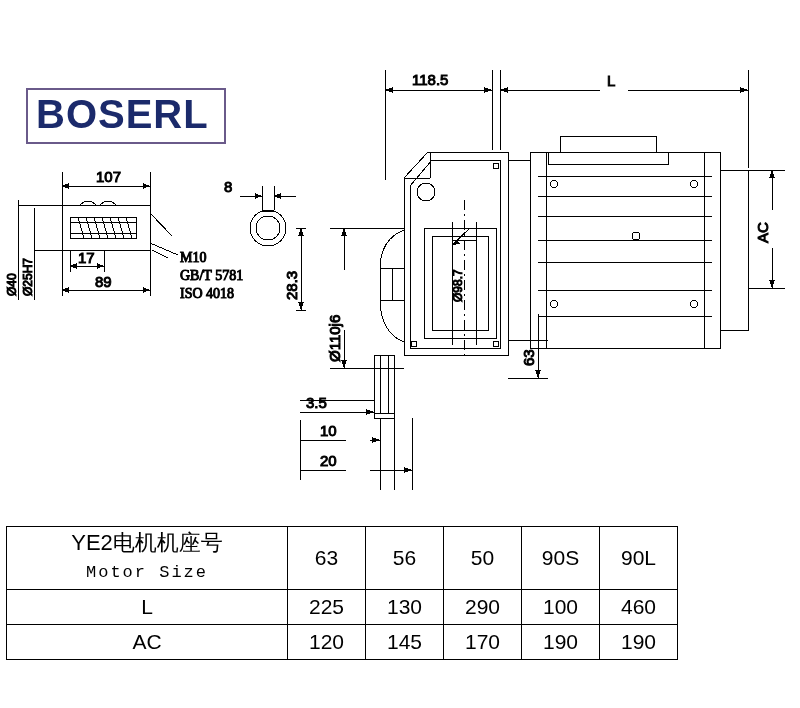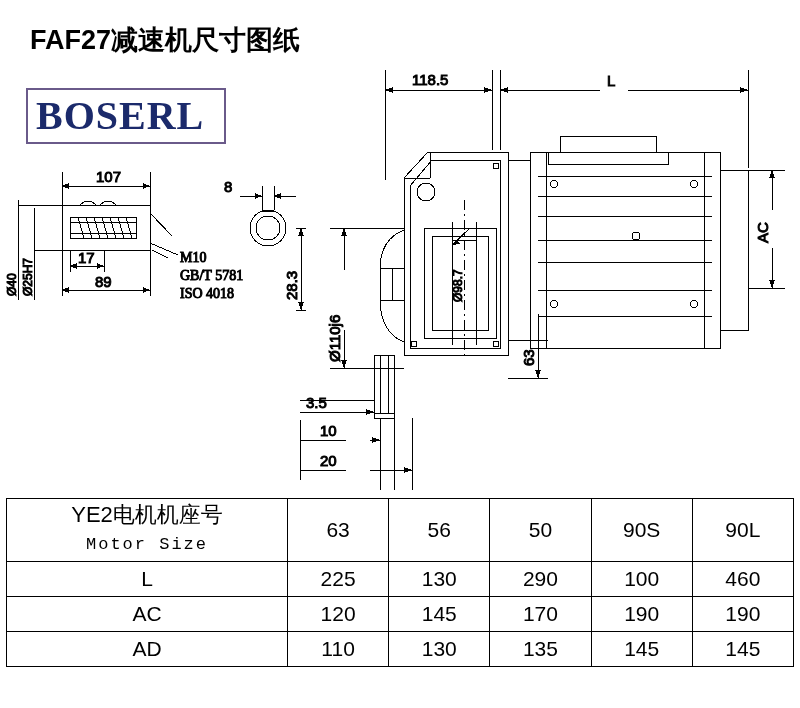--- a/index.html
+++ b/index.html
@@ -38,39 +38,39 @@
     width: 200px;
     height: 56px;
     border: 2px solid #6a5a8a;
     box-sizing: border-box;
     background: #ffffff;
   }
   .logo-text {
     position: absolute;
     left: 8px;
     top: 2px;
-    font-family: Liberation Serif, serif;
+    font-family: Liberation Sans, sans-serif;
     font-size: 40px;
     font-weight: bold;
     color: #1b2a6b;
     letter-spacing: 1px;
     white-space: nowrap;
   }
   
   #drawing {
     position: absolute;
     left: 0;
     top: 0;
   }
   
   .spec-table {
     position: absolute;
     left: 6px;
-    top: 498px;
-    width: 788px;
+    top: 526px;
+    width: 672px;
     border-collapse: collapse;
     table-layout: fixed;
   }
   .spec-table td {
     border: 1px solid #000000;
     text-align: center;
     font-size: 21px;
     font-family: "Liberation Sans", sans-serif;
     padding: 0;
     height: 34px;
@@ -107,21 +107,20 @@
     font-family: "Liberation Serif", serif;
     font-size: 14px;
     fill: #000;
   }
 </style>
 </head>
 <body>
 
 <div id="page">
 
-  <div class="title">FAF27减速机尺寸图纸</div>
 
   <div class="logo-box">
     <div class="logo-text">BOSERL</div>
   </div>
 
   <svg id="drawing" width="800" height="500" viewBox="0 0 800 500">
     <g fill="none" stroke="#000" stroke-width="1" shape-rendering="crispEdges">
 
       <g stroke="#000">
         <line x1="62" y1="172" x2="62" y2="205"></line>
@@ -370,24 +369,16 @@
         <td>460</td>
       </tr>
       <tr>
         <td class="label">AC</td>
         <td>120</td>
         <td>145</td>
         <td>170</td>
         <td>190</td>
         <td>190</td>
       </tr>
-      <tr>
-        <td class="label">AD</td>
-        <td>110</td>
-        <td>130</td>
-        <td>135</td>
-        <td>145</td>
-        <td>145</td>
-      </tr>
     </tbody>
   </table>
 
 </div>
 
 </body></html>

